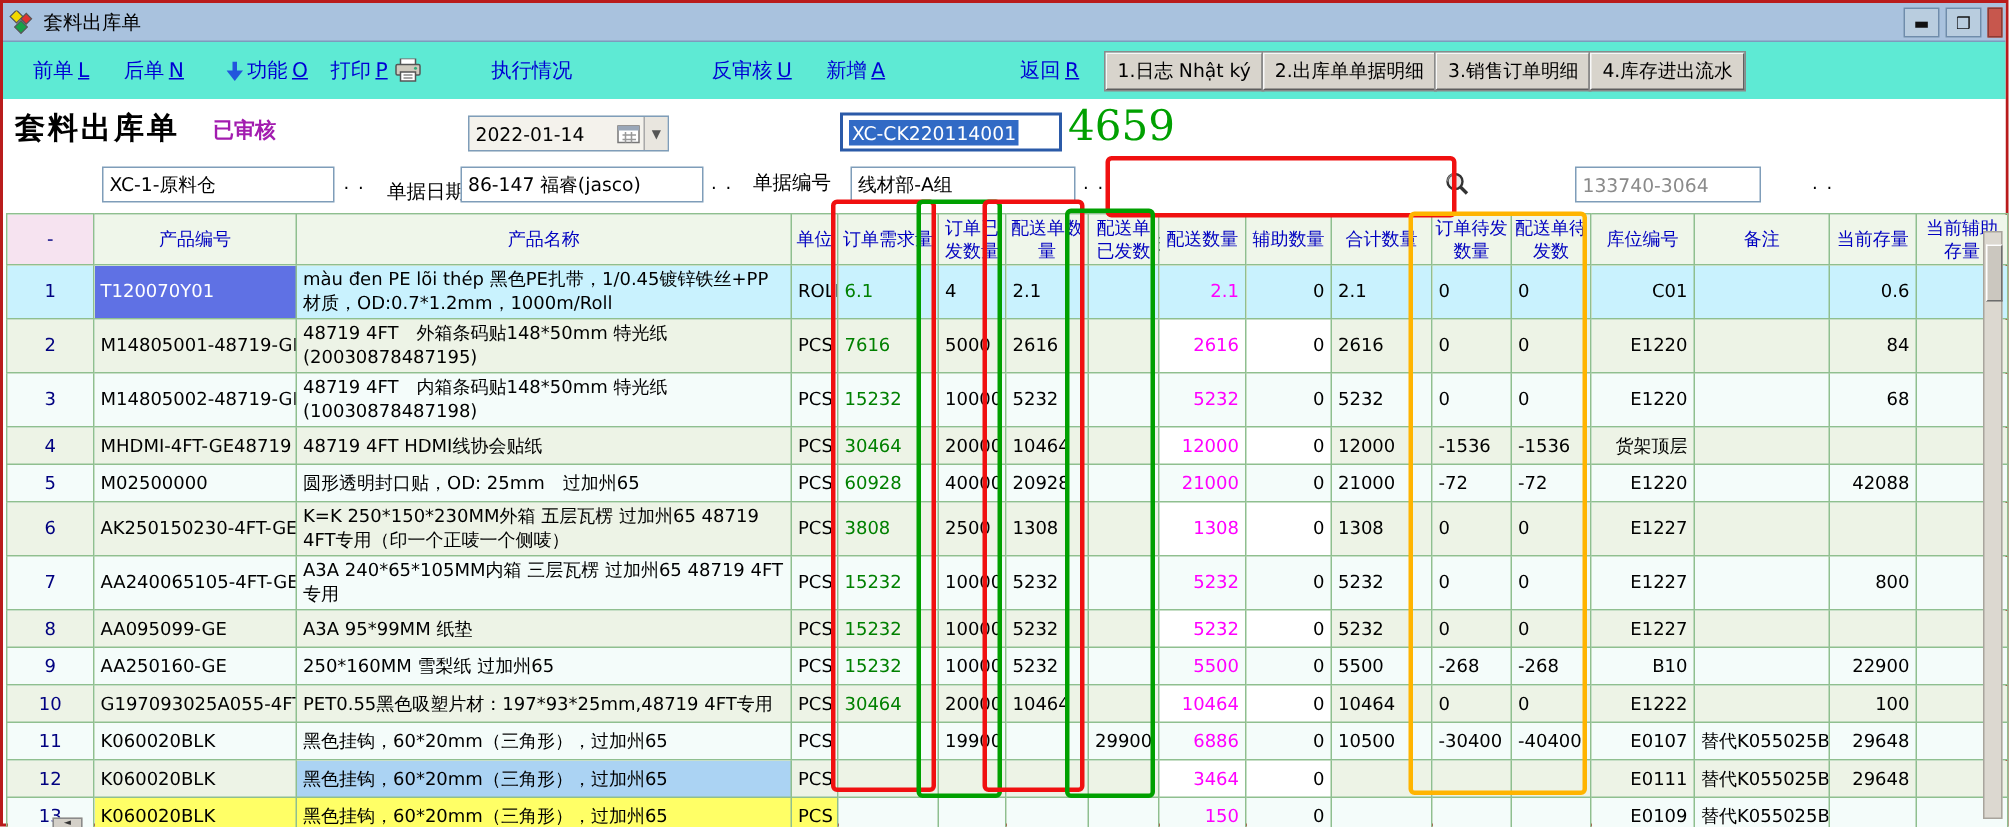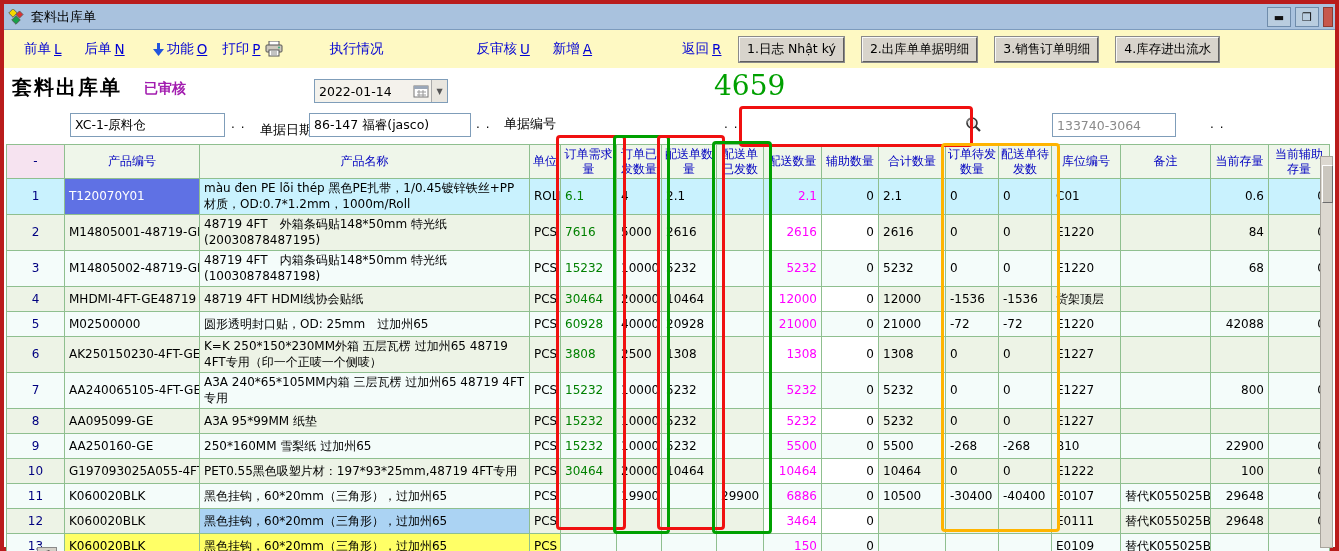--- a/index.html
+++ b/index.html
@@ -1,36 +1,36 @@
 <!DOCTYPE html>
 <html><head>
 <meta charset="utf-8">
 <style>
   html,body{margin:0;padding:0;width:1339px;height:551px;overflow:hidden;
     font-family:"DejaVu Sans","Liberation Sans",sans-serif;background:#fff;}
-  .window{position:absolute;inset:0;border:4px solid #b91c1c;background:#fff;box-sizing:border-box;padding-left:16px;}
+  .window{position:absolute;inset:0;border:2px solid #b91c1c;background:#fff;box-sizing:border-box;padding-left:16px;}
 
   
   .titlebar{position:absolute;left:0;top:0;right:0;height:26px;background:#a9c2de;
     display:flex;align-items:center;padding:0 4px;box-sizing:border-box;border-bottom:1px solid #7d9bbd;}
   .titlebar .ticon{width:18px;height:16px;margin-right:5px;}
   .title-text{font-size:13px;color:#000;}
   .winbtns{position:absolute;right:2px;top:3px;display:flex;gap:4px;}
   .wbtn{width:24px;height:20px;background:#b9cddf;border:1px solid #6f8cab;color:#111;
     font-size:11px;display:flex;align-items:center;justify-content:center;box-sizing:border-box;}
   .wbtn.close{width:10px;background:#c7574d;border-color:#8d3a33;overflow:hidden;}
 
   
-  .toolbar{position:absolute;left:0;top:26px;right:0;height:38px;background:#fef9c3;}
+  .toolbar{position:absolute;left:0;top:26px;right:0;height:38px;background:#5eead4;}
   .menu-bar{position:absolute;left:0;top:0;height:38px;display:flex;align-items:center;}
   .menu-item{color:#0000d4;font-size:13.5px;white-space:nowrap;cursor:default;display:flex;align-items:center;gap:3px;}
   .hk{text-decoration:underline;}
   .mi0{margin-left:20px}.mi1{margin-left:23px}.mi2{margin-left:28px}.mi3{margin-left:15px}
   .mi4{margin-left:4px}.mi5{margin-left:45px}.mi6{margin-left:93px}.mi7{margin-left:23px}.mi8{margin-left:90px}
-  .tb-buttons{position:absolute;left:735px;top:7px;display:flex;gap:18px;}
+  .tb-buttons{position:absolute;left:735px;top:7px;display:flex;gap:0;}
   .tb-btn{background:#d8d4cc;border:1px solid;border-color:#f8f8f8 #5e5e5e #5e5e5e #f8f8f8;
     outline:1px solid #8a8a8a;font-size:12.5px;color:#000;padding:3px 7px;white-space:nowrap;
     font-family:"DejaVu Sans","Liberation Sans",sans-serif;}
 
   
   .formarea{position:absolute;left:0;top:64px;right:0;height:76px;background:#fff;}
   .flabel{position:absolute;font-size:13px;color:#000;white-space:nowrap;margin-top:38px;}
   .doc-title{position:absolute;left:8px;top:6px;font-size:20px;font-weight:bold;color:#000;
     font-family:"DejaVu Serif","Liberation Serif",serif;letter-spacing:2px;}
   .status{position:absolute;left:140px;top:12px;color:#a21caf;font-weight:bold;font-size:14px;}
@@ -58,30 +58,30 @@
   .grid thead th{background:#eff6ea;color:#0000c0;font-weight:normal;text-align:center;
     white-space:normal;line-height:1.25;padding:1px 2px;}
   .grid thead th.c0{background:#f6e3f0;color:#000080;}
   .grid tbody tr{height:25px;}
   .grid tbody tr.wrap{height:36px;}
   .grid tbody tr.wrap td.c2{white-space:normal;line-height:1.3;}
   .c0{width:58px;text-align:center;color:#000080;}
   .c1{width:135px;}
   .c2{width:330px;}
   .c3{width:31px;text-align:center;}
-  .c4{width:56px;}
+  .c4{width:67px;}
   .c5{width:45px;}
   .c6{width:55px;}
   .c7{width:47px;}
   .c8{width:58px;text-align:right;}
   .c9{width:57px;text-align:right;}
   .c10{width:67px;}
   .c11{width:53px;}
   .c12{width:53px;}
-  .c13{width:69px;}
+  .c13{width:69px;text-align:right;}
   .c14{width:90px;}
   .c15{width:58px;text-align:right;}
   .c16{width:61px;text-align:right;}
   .grid tbody td.c4{color:#008000;}
   .grid tbody td.c8{color:#ff00ff;}
   .grid tbody tr.odd td{background:#f4fcfa;}
   .grid tbody tr.even td{background:#edf3e6;}
   .grid tbody tr.even td.c8,.grid tbody tr.even td.c9{background:#ffffff;}
   .grid tbody tr.current td{background:#c9f2fe;}
   .hl-selected{background:#5f71e4 !important;color:#fff !important;}
@@ -196,35 +196,41 @@
         <rect x="1" y="2" width="14" height="3" fill="#9aa7b8"></rect>
         <line x1="4" y1="8" x2="13" y2="8" stroke="#999"></line>
           <line x1="4" y1="11" x2="13" y2="11" stroke="#999"></line>
         <line x1="6" y1="6" x2="6" y2="13" stroke="#999"></line>
           <line x1="10" y1="6" x2="10" y2="13" stroke="#999"></line>
       </svg>
       <span class="dd-btn">▼</span>
     </div>
 
     <span class="flabel" style="left:500px;top:9px">单据编号</span>
+    <div class="field docnofield">
+      <span class="sel-text">XC-CK220114001</span>
+    </div>
     <div class="bignum">4659</div>
 
     <span class="flabel" style="left:8px;top:49px">出库仓库</span>
     <div class="field" style="left:66px;top:45px;width:155px">
       <span>XC-1-原料仓</span>
     </div>
     <span class="dots" style="left:227px;top:49px">. .</span>
 
     <span class="flabel" style="left:262px;top:49px">客户</span>
     <div class="field" style="left:305px;top:45px;width:162px">
       <span>86-147 福睿(jasco)</span>
     </div>
     <span class="dots" style="left:472px;top:49px">. .</span>
 
     <span class="flabel" style="left:505px;top:49px">黑色挂钩</span>
+    <div class="field" style="left:565px;top:45px;width:150px">
+      <span>线材部-A组</span>
+    </div>
     <span class="dots" style="left:720px;top:49px">. .</span>
 
     <span class="flabel" style="left:747px;top:49px">相关单号</span>
     <svg class="mag" viewBox="0 0 18 18">
       <circle cx="8" cy="8" r="5" fill="#e8e8e8" stroke="#333" stroke-width="1.6"></circle>
       <line x1="11.5" y1="11.5" x2="16" y2="16" stroke="#333" stroke-width="2.2"></line>
       <path d="M3 8 A5 5 0 0 1 8 3" fill="none" stroke="#888" stroke-width="1"></path>
     </svg>
 
     <span class="flabel" style="left:988px;top:49px">生产单号</span>

